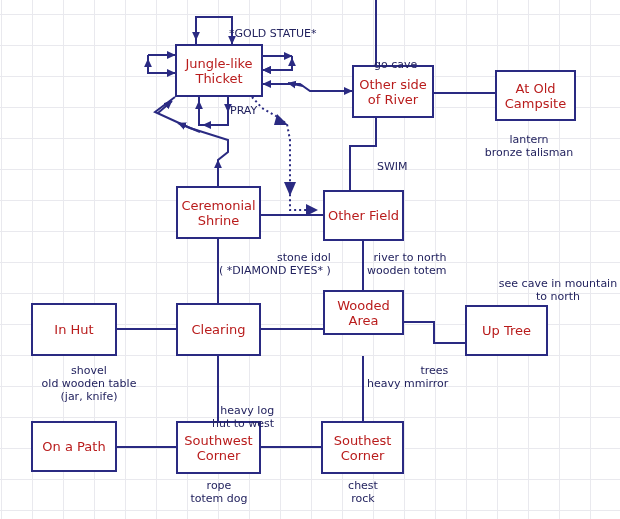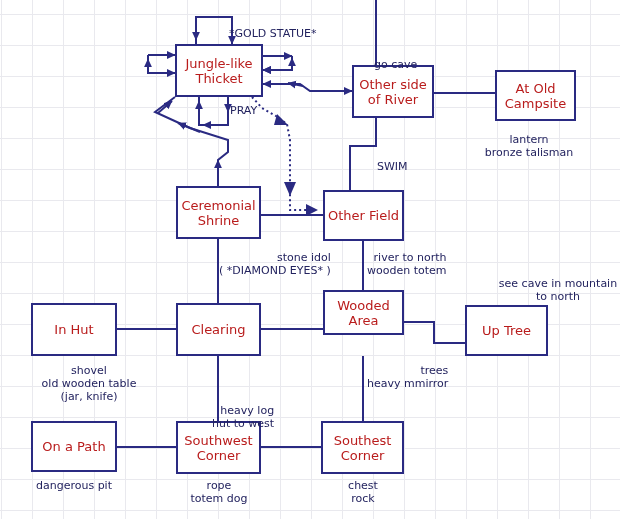--- a/index.html
+++ b/index.html
@@ -200,19 +200,18 @@
 wooden totem</div>
   <div class="lbl c" style="left:478px;top:277px;width:160px;">see cave in mountain
 to north</div>
   <div class="lbl c" style="left:19px;top:364px;width:140px;">shovel
 old wooden table
 (jar, knife)</div>
   <div class="lbl l" style="left:212px;top:364px;margin-top:40px;">heavy log
 hut to west</div>
   <div class="lbl l" style="left:367px;top:364px;">trees
 heavy mmirror</div>
-  <div class="lbl c" style="left:14px;top:479px;width:120px;">dangerous pit</div>
   <div class="lbl c" style="left:159px;top:479px;width:120px;">rope
 totem dog</div>
   <div class="lbl c" style="left:303px;top:479px;width:120px;">chest
 rock</div>
 
 </div>
 
 </body></html>

